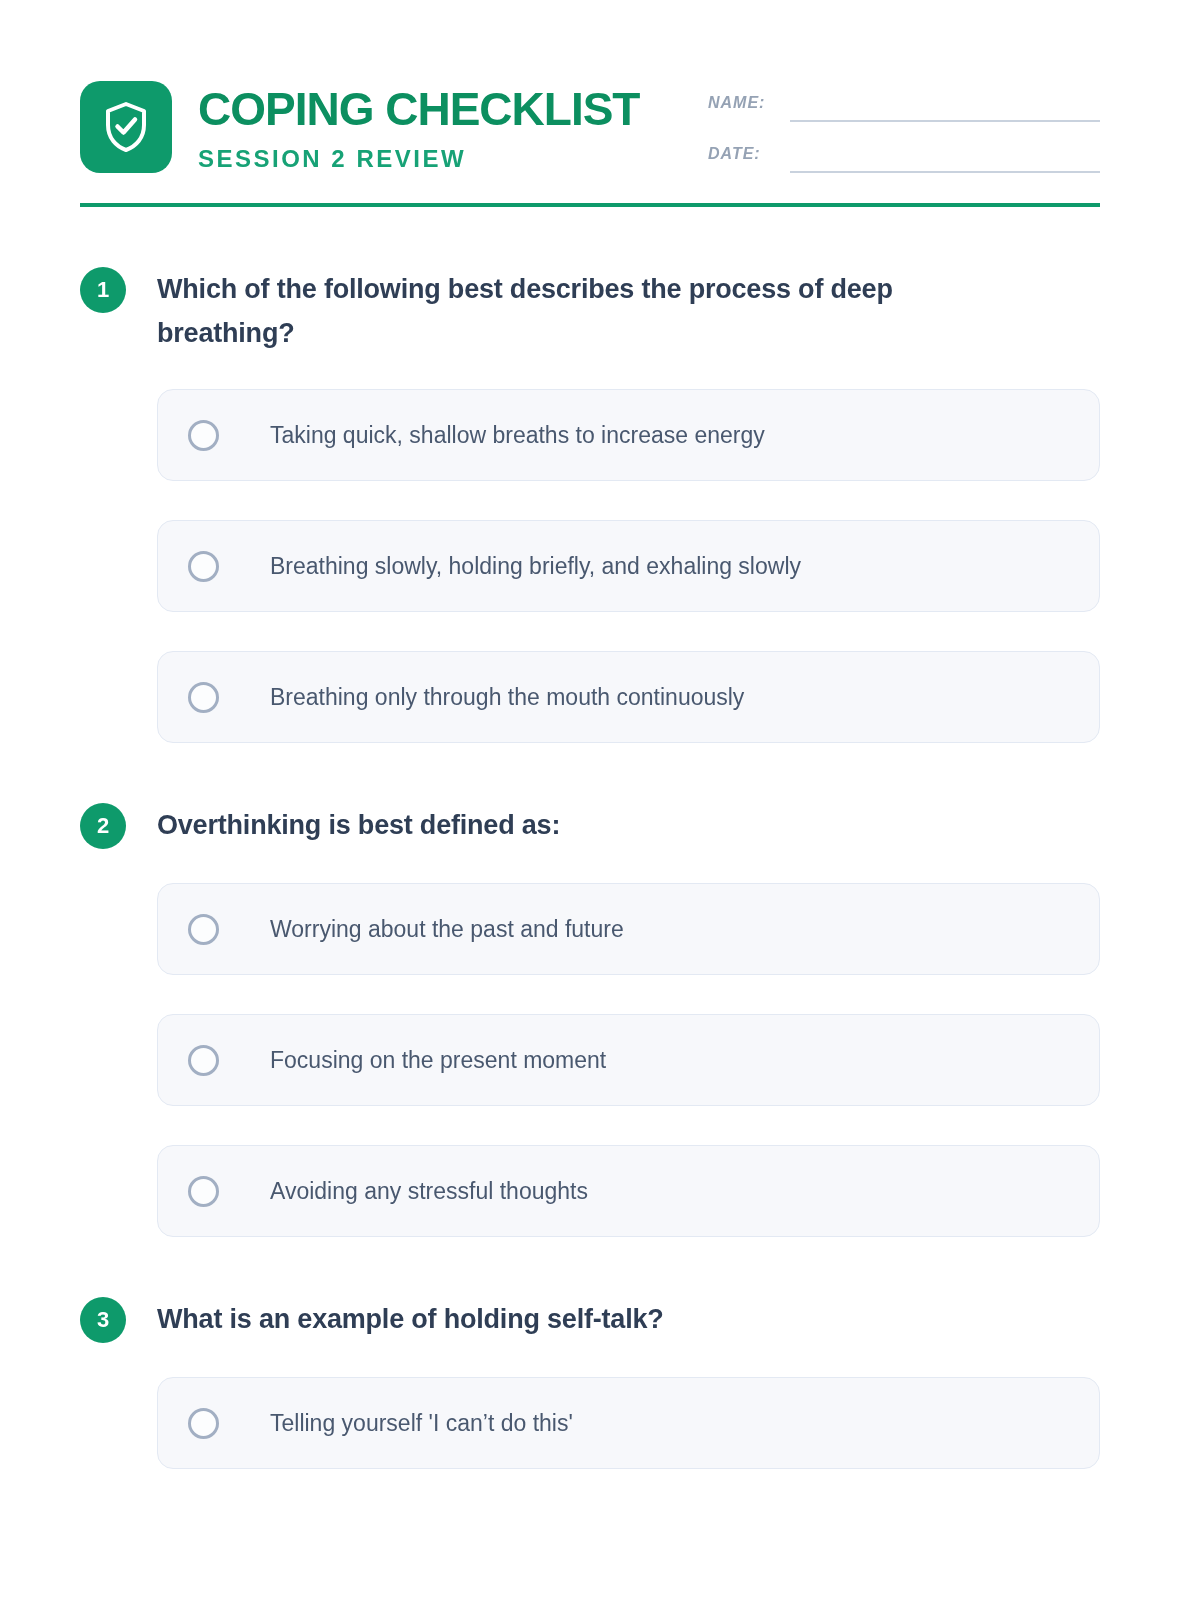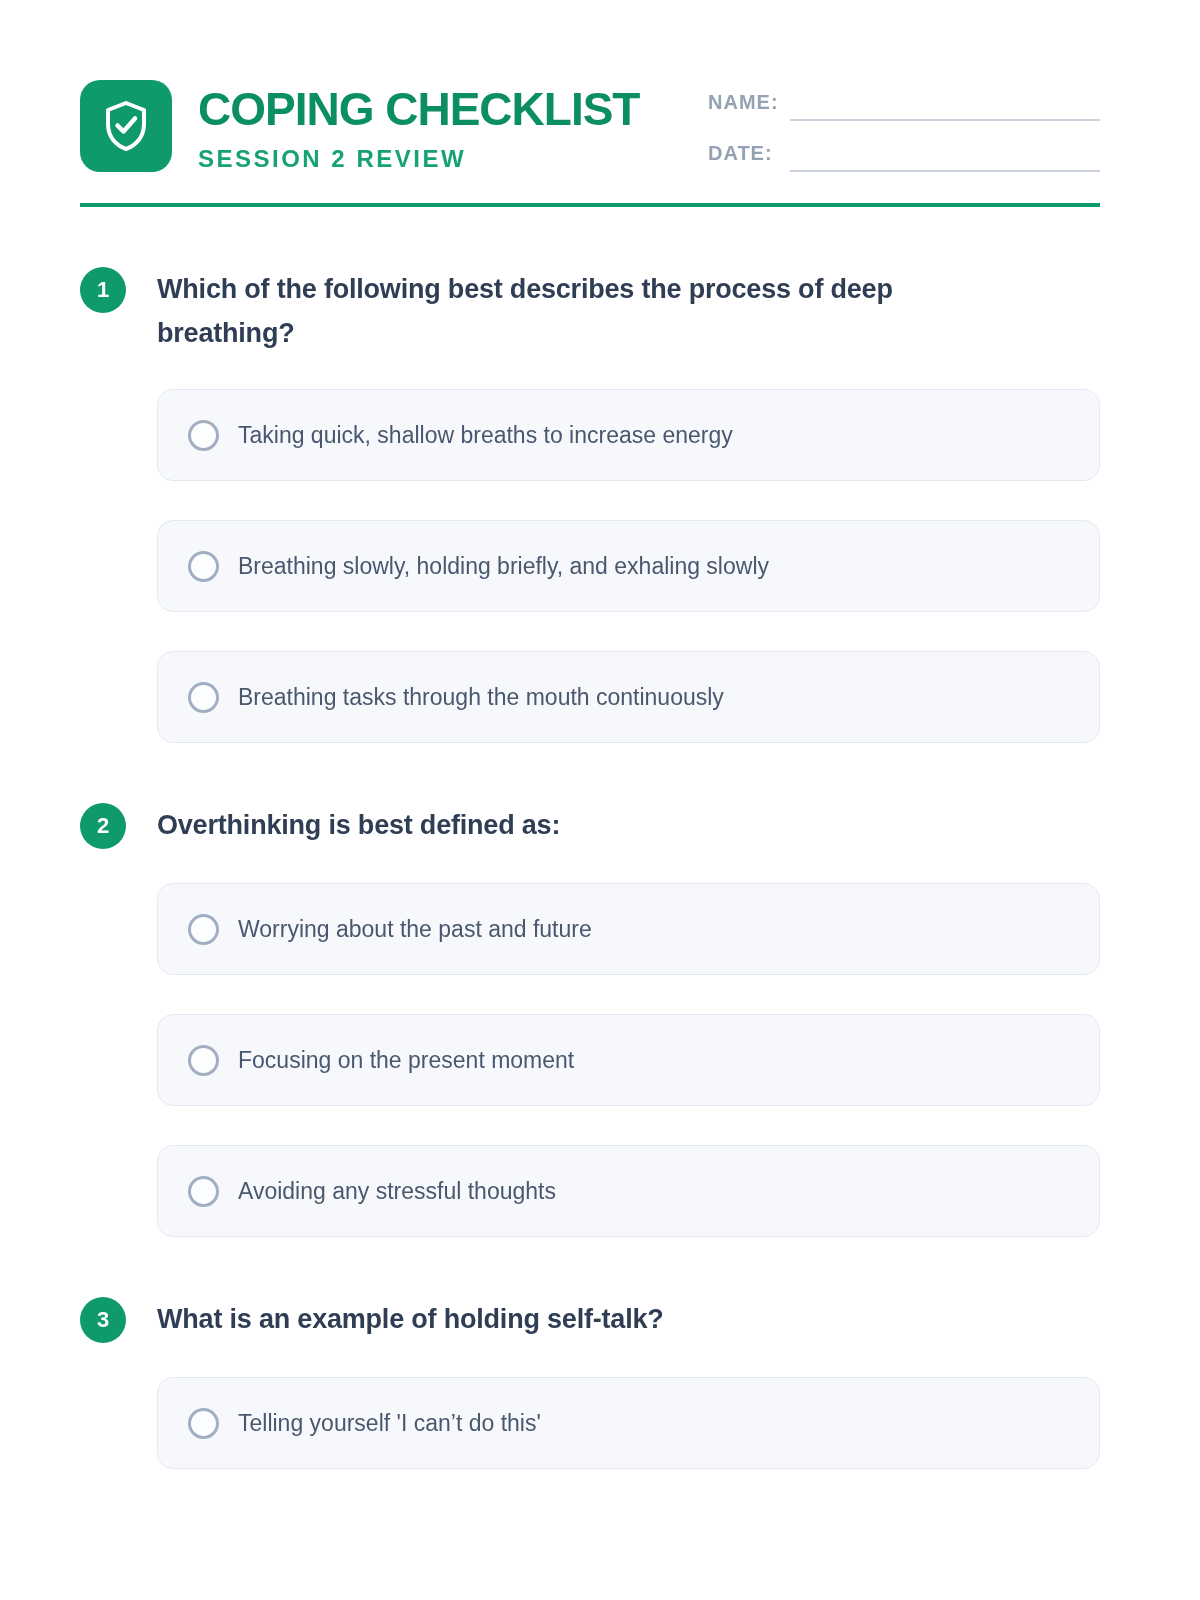--- a/index.html
+++ b/index.html
@@ -5,43 +5,43 @@
   * { margin: 0; padding: 0; box-sizing: border-box; }
   html, body {
     width: 1200px; height: 1600px;
     background: #ffffff;
     overflow: hidden;
     font-family: "Liberation Sans", sans-serif;
   }
   .page { padding: 78px 100px 0 80px; }
 
   
-  .header { display: flex; align-items: center; }
+  .header { display: flex; align-items: flex-end; }
   .logo {
     width: 92px; height: 92px; border-radius: 20px;
     background: var(--primary-green, #0E9A6B);
     display: flex; align-items: center; justify-content: center;
     flex-shrink: 0;
   }
   .title-block { margin-left: 26px; padding-top: 8px; }
   .main-title {
     font-size: 46px; font-weight: 700; letter-spacing: -1px;
     color: var(--title-green, #0C8F60); line-height: 1; white-space: nowrap;
   }
   .sub-title {
     margin-top: 13px; font-size: 24px; font-weight: 700;
     letter-spacing: 2.5px; color: var(--subtitle-green, #17A276);
     white-space: nowrap;
   }
   .fields { margin-left: auto; width: 392px; padding-top: 12px; flex-shrink: 0; }
   .field-row { display: flex; height: 30px; }
   .field-row + .field-row { margin-top: 21px; }
   .field-label {
-    font-size: 20px; font-weight: 700; letter-spacing: 1px;
-    color: var(--field-label, #95A2B4); line-height: 22px; min-width: 72px;
+    font-size: 16px; font-weight: 700; letter-spacing: 1px;
+    color: var(--field-label, #95A2B4); line-height: 22px; min-width: 72px; font-style: italic;
   }
   .field-line {
     flex: 1; margin-left: 10px; height: 100%;
     border-bottom: 2px solid var(--field-line, #C9D2DE);
   }
   .rule { height: 4px; margin-top: 30px; background: var(--primary-green, #0E9A6B); }
 
   
   .question { margin-top: 60px; }
   .q-head { display: flex; align-items: flex-start; }
@@ -57,20 +57,21 @@
     color: var(--heading-text, #2F3E55); line-height: 44px;
     letter-spacing: -0.2px; max-width: 860px;
   }
   .options { margin: 34px 0 0 77px; }
   .option {
     height: 92px; border-radius: 16px;
     background: var(--option-bg, #F7F8FB);
     border: 1.5px solid var(--option-border, #E3E9F3);
     display: flex; align-items: center; padding: 0 30px;
     cursor: pointer;
+    gap: 32px;
   }
   .option + .option { margin-top: 39px; }
   .radio {
     width: 31px; height: 31px; border-radius: 50%;
     border: 3px solid var(--radio-border, #A2AFC3);
     background: #FCFDFE; flex-shrink: 0;
   }
   .option-label {
     margin-left: 19px; font-size: 23px;
     color: var(--option-text, #49586F);
@@ -119,21 +120,21 @@
         <div class="option">
           <span class="radio"></span>
           <span class="option-label">Taking quick, shallow breaths to increase energy</span>
         </div>
         <div class="option">
           <span class="radio"></span>
           <span class="option-label">Breathing slowly, holding briefly, and exhaling slowly</span>
         </div>
         <div class="option">
           <span class="radio"></span>
-          <span class="option-label">Breathing tasks through the mouth continuously</span>
+          <span class="option-label">Breathing only through the mouth continuously</span>
         </div>
       </div>
     </section>
 
     <section class="question">
       <div class="q-head">
         <div class="q-badge">2</div>
         <h2 class="q-title">Overthinking is best defined as:</h2>
       </div>
       <div class="options">

